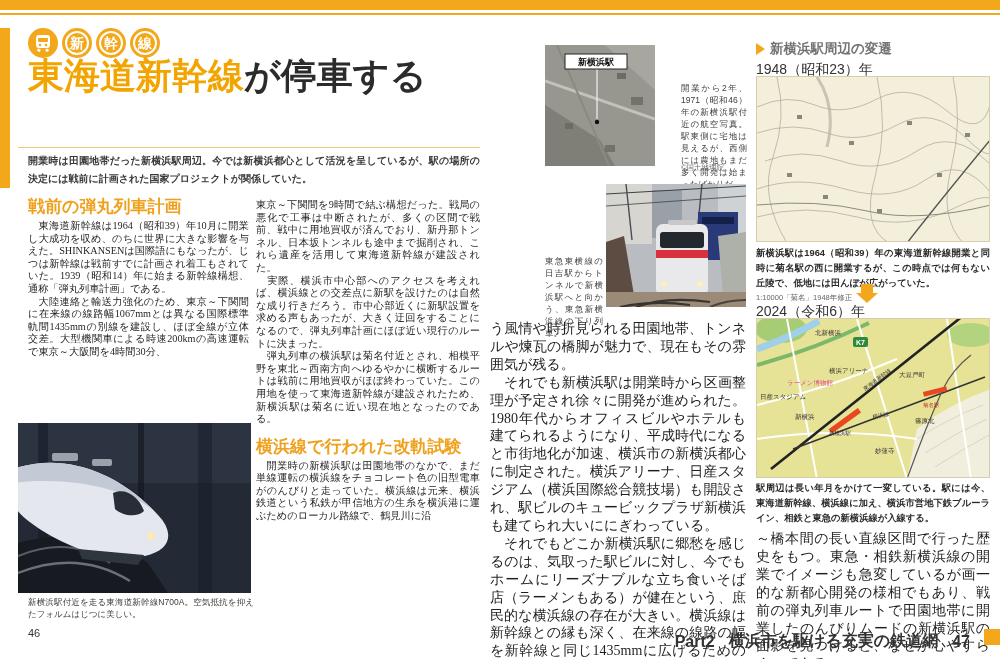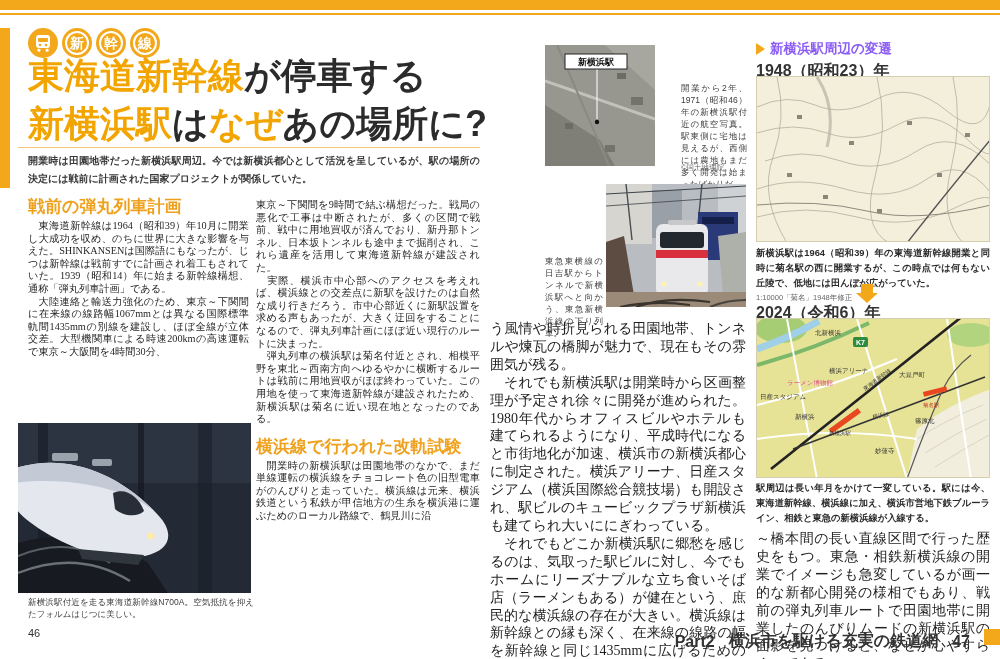--- a/index.html
+++ b/index.html
@@ -29,25 +29,25 @@
   .col-wide{font-size:14px;line-height:17.9px;}
   .col-heading{font-family:"Liberation Sans","DejaVu Sans",sans-serif;font-weight:bold;
                font-size:17px;line-height:16px;color:#EFA11E;margin:0 0 5px 0;}
   .col-heading.mid{margin-top:13px;}
   
   .photo{position:absolute;overflow:hidden;}
   .photo svg{display:block;}
   .caption{position:absolute;font-size:8.5px;line-height:11.5px;color:#3d3d3d;text-align:justify;}
   .credit{font-size:7.5px;color:#666;}
   
-  .sb-header{position:absolute;left:756px;top:40px;font-weight:bold;font-size:13.5px;color:#8b5cf6;
+  .sb-header{position:absolute;left:756px;top:40px;font-weight:bold;font-size:13.5px;color:#737373;
              display:flex;align-items:center;gap:5px;}
   .tri-right{width:0;height:0;border-left:9px solid #F3A81C;border-top:6px solid transparent;
              border-bottom:6px solid transparent;}
-  .map-year{position:absolute;font-size:16px;color:#333;font-weight:bold;}
+  .map-year{position:absolute;font-size:14px;color:#333;font-weight:normal;}
   .map-frame{position:absolute;border:1px solid #d5ceae;box-sizing:border-box;overflow:hidden;}
   .map-caption{position:absolute;width:234px;font-size:9.3px;line-height:15px;color:#2b2b2b;
                font-weight:bold;text-align:justify;}
   .down-arrow{position:absolute;left:856px;top:284px;width:0;height:0;}
   .down-arrow .stem{position:absolute;left:5px;top:0;width:12px;height:9px;background:#F3A81C;}
   .down-arrow .head{position:absolute;left:0;top:9px;width:0;height:0;
                     border-left:11px solid transparent;border-right:11px solid transparent;
                     border-top:10px solid #F3A81C;}
   
   .footer-left{position:absolute;left:28px;top:627px;font-size:11px;color:#333;}
@@ -82,21 +82,20 @@
     <div class="badge">
         <div class="badge-inner">幹</div>
       </div>
     <div class="badge">
         <div class="badge-inner">線</div>
       </div>
   </div>
 
   <div class="title">
     <div><span class="hl">東海道新幹線</span><span>が停車する</span></div>
-    <div><span class="hl">新横浜駅</span><span>は</span><span class="hl">なぜ</span><span>あの場所に?</span></div>
   </div>
 
   <div class="lead-rule"></div>
   <div class="lead">開業時は田園地帯だった新横浜駅周辺。今では新横浜都心として活況を呈しているが、駅の場所の決定には戦前に計画された国家プロジェクトが関係していた。</div>
 
   <div class="col col-tight" style="left:28px;top:199px;width:221px;">
     <h3 class="col-heading">戦前の弾丸列車計画</h3>
     <p>　東海道新幹線は1964（昭和39）年10月に開業し大成功を収め、のちに世界に大きな影響を与えた。SHINKANSENは国際語にもなったが、じつは新幹線は戦前すでに計画され着工もされていた。1939（昭和14）年に始まる新幹線構想、通称「弾丸列車計画」である。</p>
     <p>　大陸連絡と輸送力強化のため、東京～下関間に在来線の線路幅1067mmとは異なる国際標準軌間1435mmの別線を建設し、ほぼ全線が立体交差。大型機関車による時速200kmの高速運転で東京～大阪間を4時間30分、</p>
   </div>

